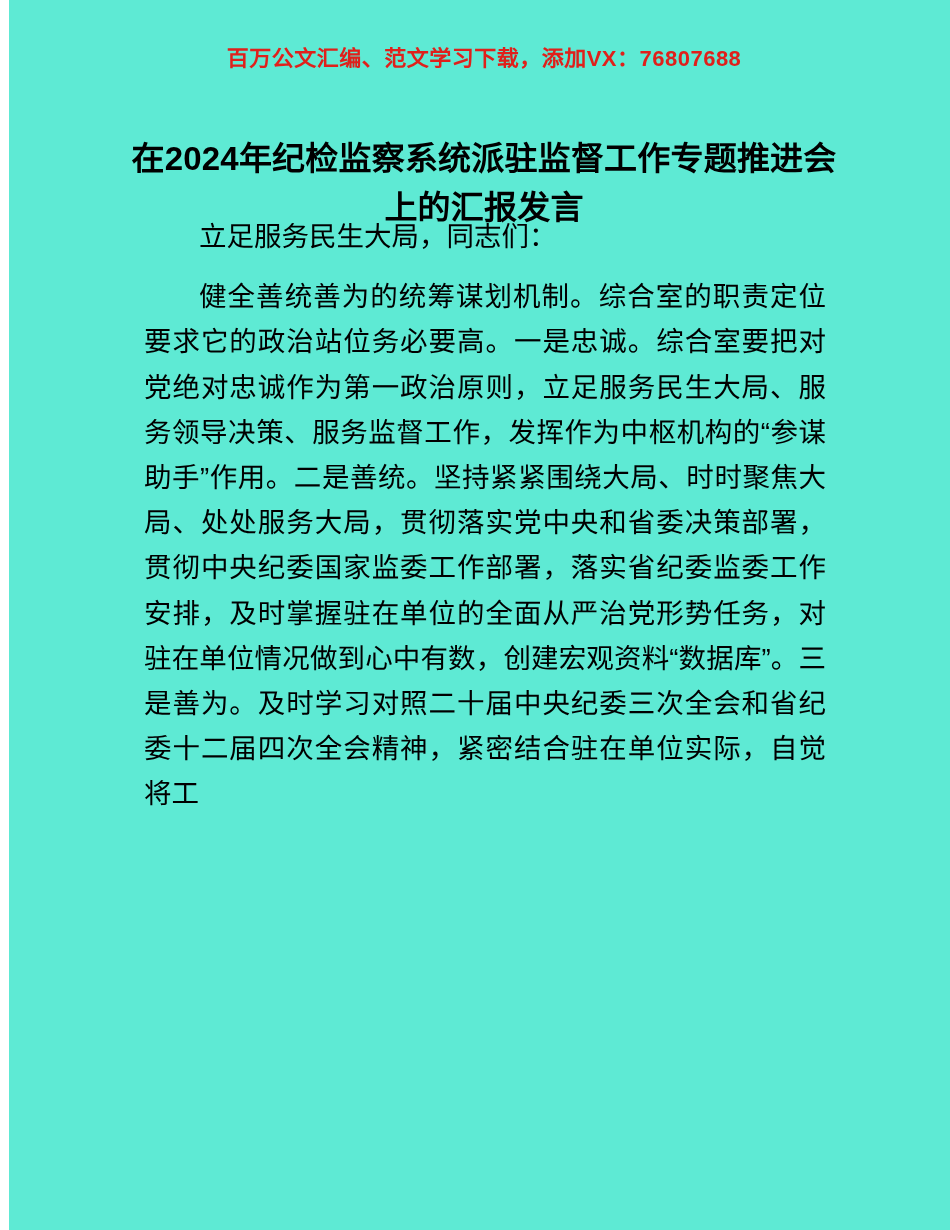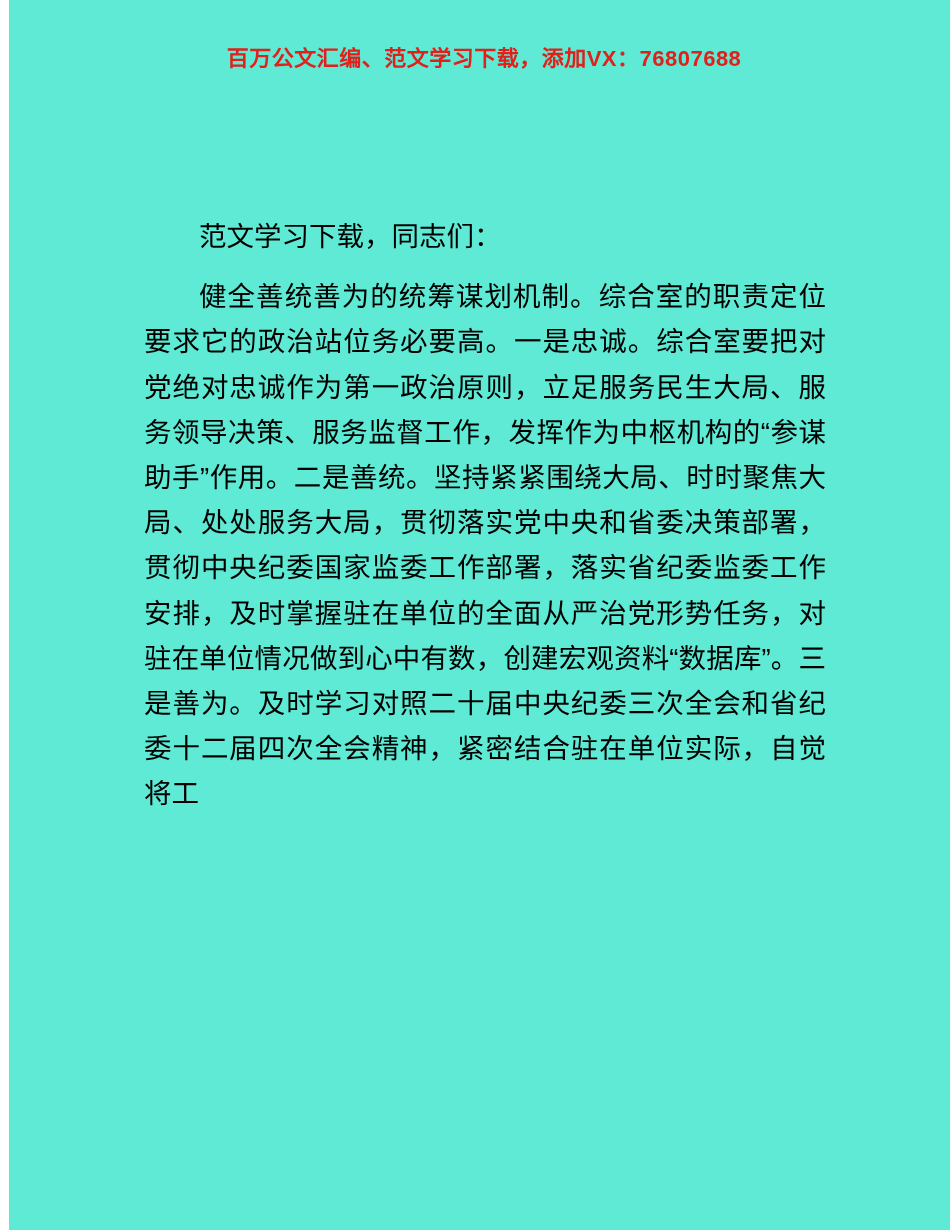--- a/index.html
+++ b/index.html
@@ -77,19 +77,20 @@
     margin-bottom: 15px;
   }
 </style>
 </head>
 <body>
 
 <div class="page">
 
   <div class="promo-header" style="color: rgb(224, 32, 27);">百万公文汇编、范文学习下载，添加VX：76807688</div>
 
+  <h1 class="doc-title">在2024年纪检监察系统派驻监督工作专题推进会上的汇报发言</h1>
 
   <div class="body-block">
-    <p class="para salutation">范文学习下载，同志们：</p>
+    <p class="para salutation">立足服务民生大局，同志们：</p>
     <p class="para">健全善统善为的统筹谋划机制。综合室的职责定位要求它的政治站位务必要高。一是忠诚。综合室要把对党绝对忠诚作为第一政治原则，立足服务民生大局、服务领导决策、服务监督工作，发挥作为中枢机构的“参谋助手”作用。二是善统。坚持紧紧围绕大局、时时聚焦大局、处处服务大局，贯彻落实党中央和省委决策部署，贯彻中央纪委国家监委工作部署，落实省纪委监委工作安排，及时掌握驻在单位的全面从严治党形势任务，对驻在单位情况做到心中有数，创建宏观资料“数据库”。三是善为。及时学习对照二十届中央纪委三次全会和省纪委十二届四次全会精神，紧密结合驻在单位实际，自觉将工</p>
   </div>
 
 </div>
 
 </body></html>

